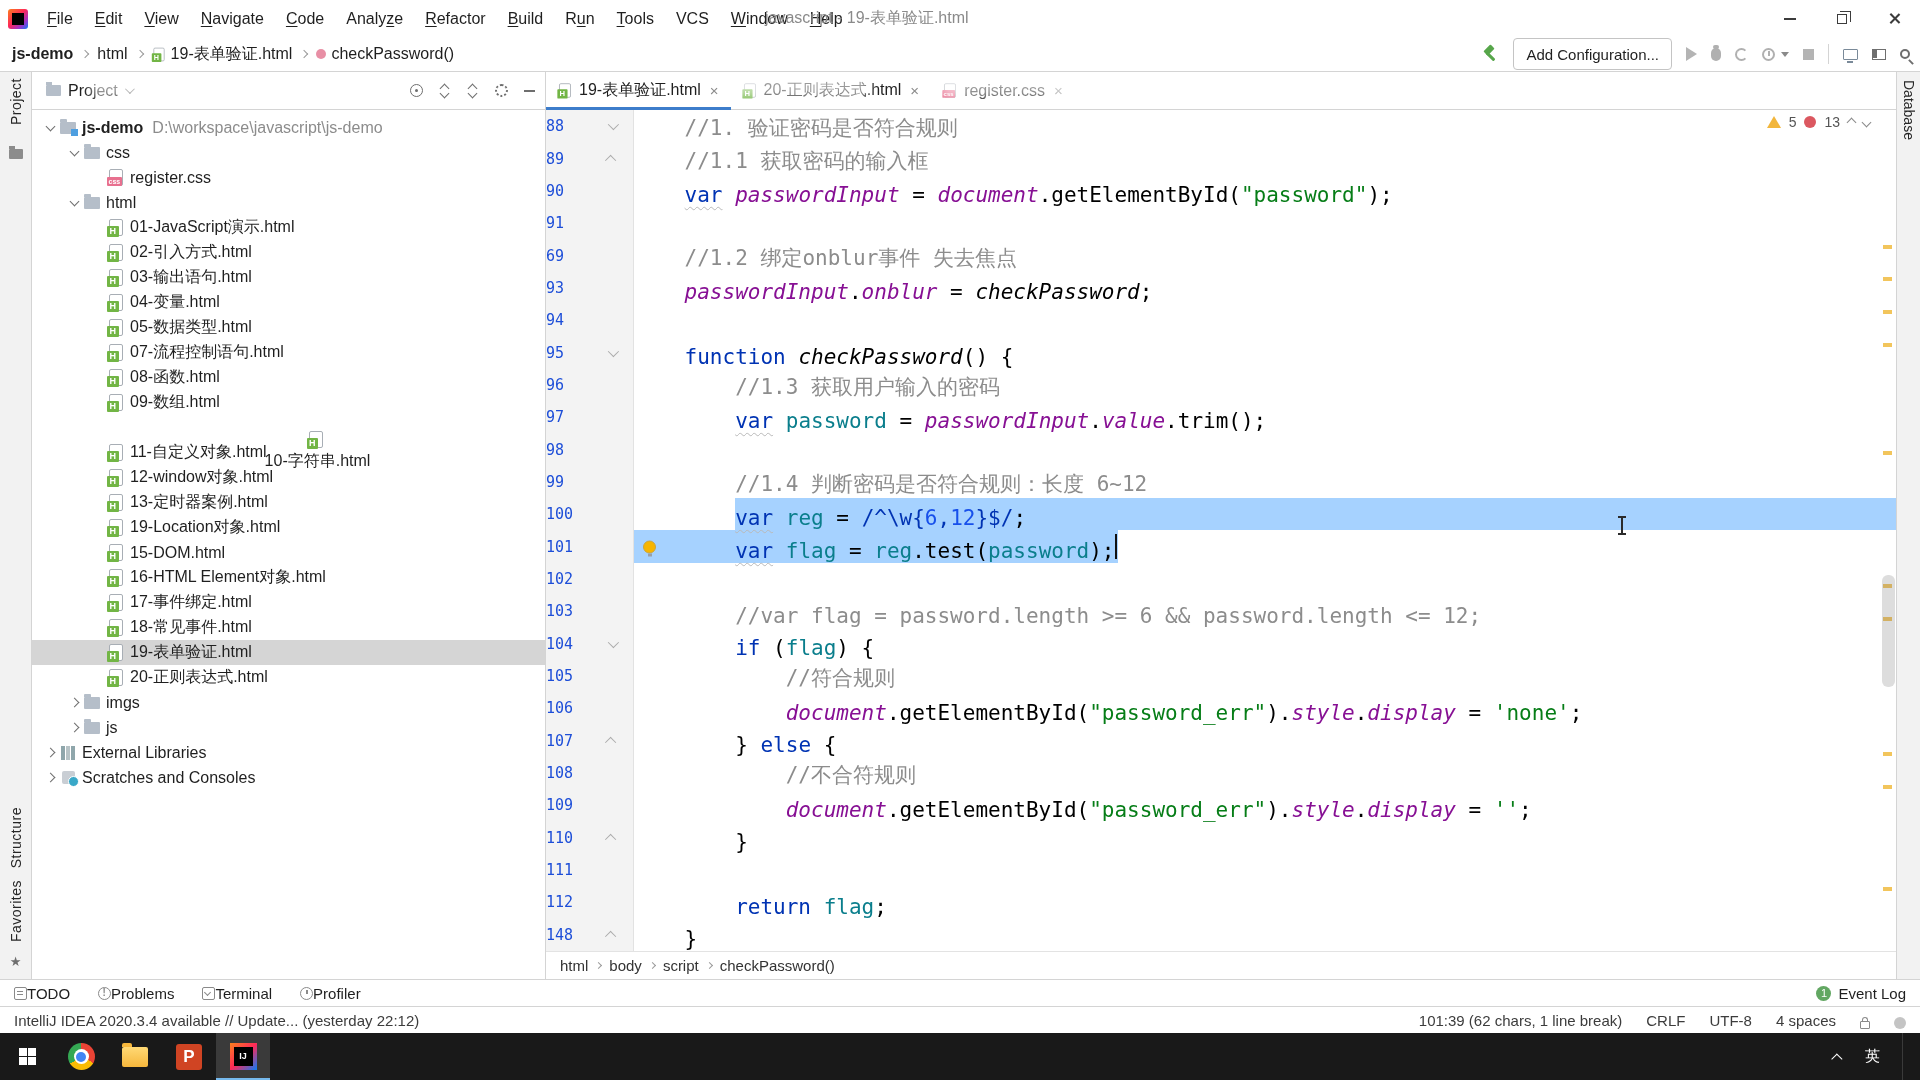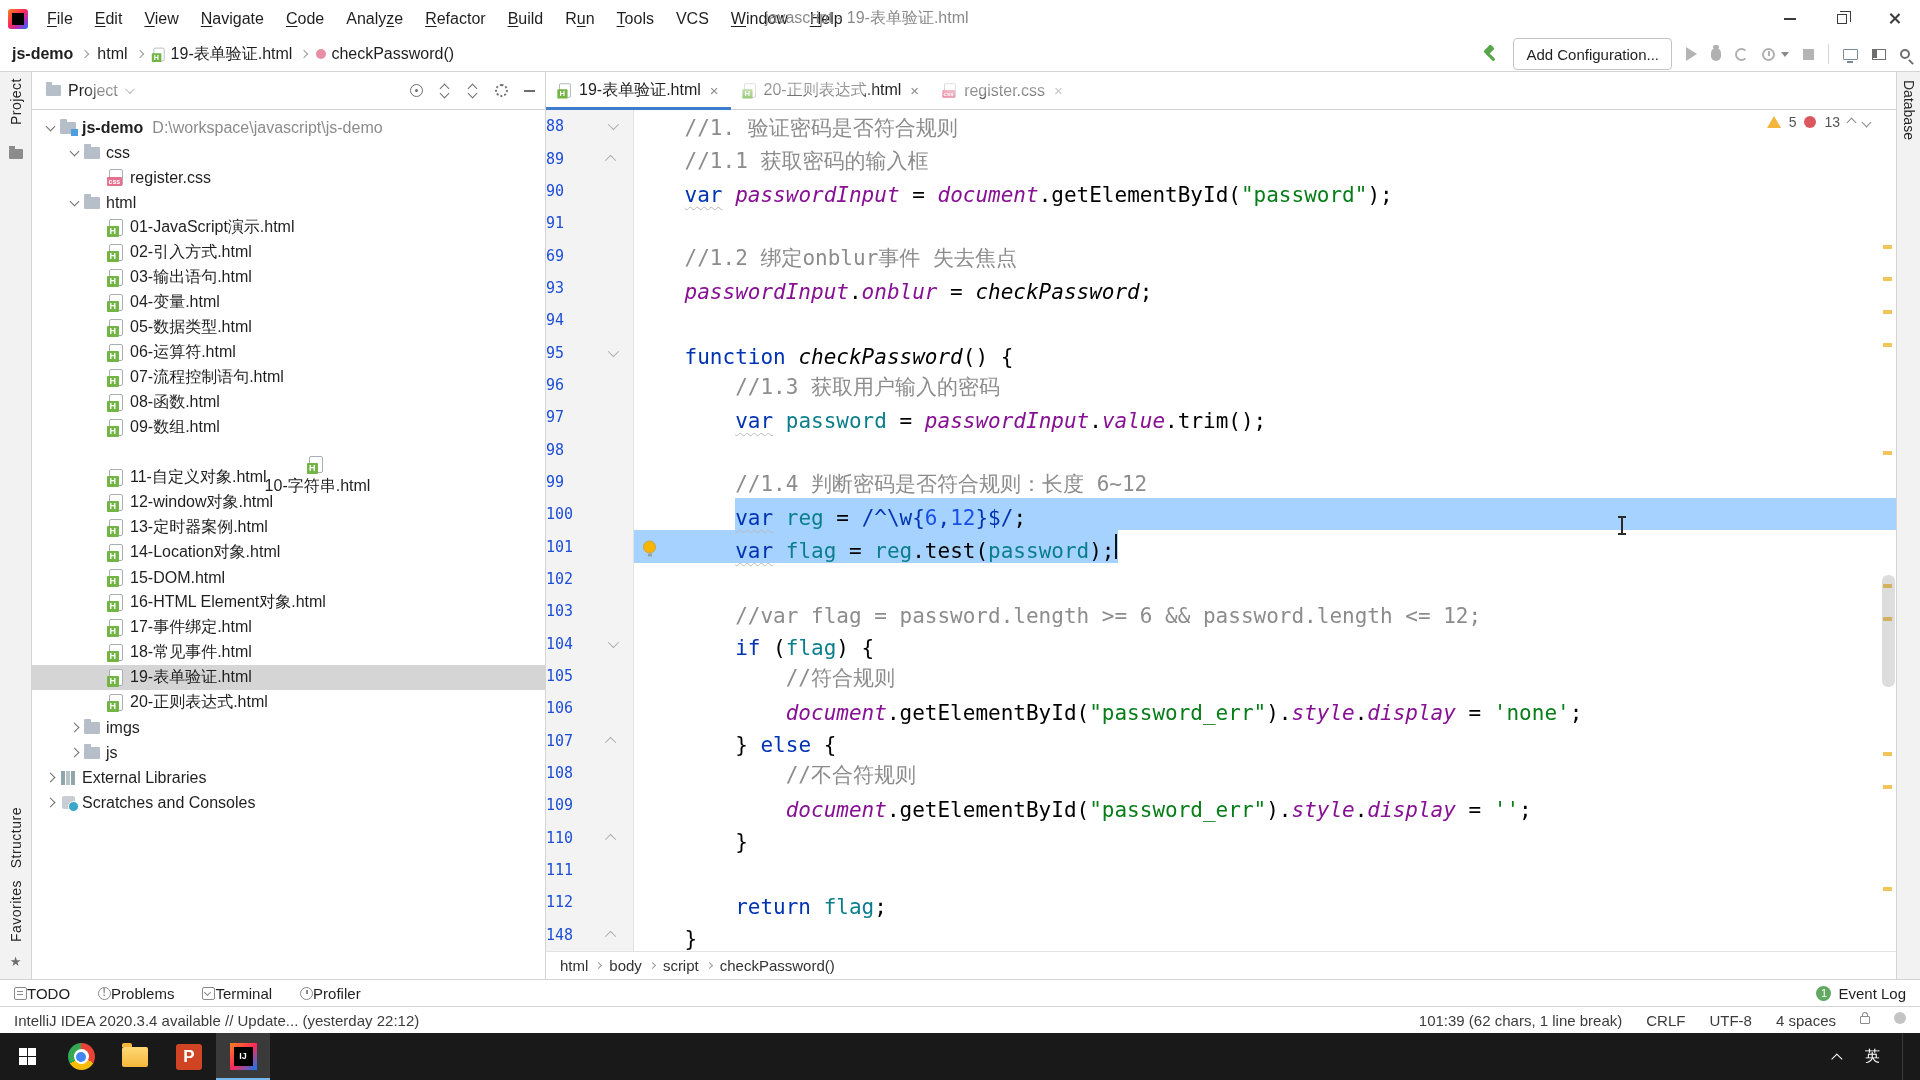--- a/index.html
+++ b/index.html
@@ -154,21 +154,21 @@
   .tbi { width:13px; height:13px; border:1.5px solid #8a8a8a; border-radius:2px; position:relative; }
   .tbi.lines::after { content:""; position:absolute; left:2px; top:3px; width:6px; height:1.5px; background:#8a8a8a; box-shadow:0 3px 0 #8a8a8a; }
   .tbi.round { border-radius:50%; }
   .tbi.round::after { content:"!"; position:absolute; left:3.5px; top:-2px; font:bold 10px/13px "Liberation Sans",sans-serif; color:#8a8a8a; }
   .tbi.term::after { content:""; position:absolute; left:2px; top:2px; width:4px; height:4px; border-left:1.5px solid #8a8a8a; border-bottom:1.5px solid #8a8a8a; transform:rotate(-45deg); }
   .tbi.prof { border-radius:50%; } .tbi.prof::after { content:""; position:absolute; left:5px; top:2px; width:1.5px; height:4px; background:#8a8a8a; }
   .eventlog { margin-left:auto; display:flex; align-items:center; gap:7px; }
   .badge { width:15px; height:15px; border-radius:50%; background:#62a762; color:#fff; font-size:11px; display:flex; align-items:center; justify-content:center; }
 
   .statusbar { height:27px; background:#fff; border-top:1px solid #d4d4d4; display:flex; align-items:center; padding:0 14px; font-size:15px; color:#3c3c3c; flex:0 0 auto; }
-  .sb-right { margin-left:auto; display:flex; align-items:flex-start; gap:24px; }
+  .sb-right { margin-left:auto; display:flex; align-items:flex-end; gap:24px; }
   .ic-lock { width:10px; height:8px; border:1.5px solid #8a8a8a; border-radius:1px; position:relative; margin-top:4px; }
   .ic-lock::before { content:""; position:absolute; left:1px; top:-5px; width:4px; height:4px; border:1.5px solid #8a8a8a; border-bottom:none; border-radius:4px 4px 0 0; }
   .sb-circle { width:12px; height:12px; border-radius:50%; background:#c4c4c4; }
 
   
   .taskbar { height:47px; background:#191919; display:flex; align-items:center; flex:0 0 auto; }
   .tk-btn { width:54px; height:47px; display:flex; align-items:center; justify-content:center; }
   .tk-btn.active { background:#3a3a3a; box-shadow:inset 0 -2px 0 #76b9ed; }
   .win-logo { width:17px; height:17px; display:grid; grid-template-columns:8px 8px; grid-template-rows:8px 8px; gap:1px; }
   .win-logo span { background:#fff; }
@@ -346,27 +346,20 @@
           <span class="t-icon">
             <span class="if-page html"></span>
           </span>
           <span class="t-label">05-数据类型.html</span>
         </div>
         <div class="tree-row" style="padding-left: 58px;">
           <span class="t-chev"></span>
           <span class="t-icon">
             <span class="if-page html"></span>
           </span>
-          <span class="t-label">06-运算符.html</span>
-        </div>
-        <div class="tree-row" style="padding-left: 58px;">
-          <span class="t-chev"></span>
-          <span class="t-icon">
-            <span class="if-page html"></span>
-          </span>
           <span class="t-label">07-流程控制语句.html</span>
         </div>
         <div class="tree-row" style="padding-left: 58px;">
           <span class="t-chev"></span>
           <span class="t-icon">
             <span class="if-page html"></span>
           </span>
           <span class="t-label">08-函数.html</span>
         </div>
         <div class="tree-row" style="padding-left: 58px;">
@@ -402,21 +395,21 @@
           <span class="t-icon">
             <span class="if-page html"></span>
           </span>
           <span class="t-label">13-定时器案例.html</span>
         </div>
         <div class="tree-row" style="padding-left: 58px;">
           <span class="t-chev"></span>
           <span class="t-icon">
             <span class="if-page html"></span>
           </span>
-          <span class="t-label">14-Location对象.html</span>
+          <span class="t-label">19-Location对象.html</span>
         </div>
         <div class="tree-row" style="padding-left: 58px;">
           <span class="t-chev"></span>
           <span class="t-icon">
             <span class="if-page html"></span>
           </span>
           <span class="t-label">15-DOM.html</span>
         </div>
         <div class="tree-row" style="padding-left: 58px;">
           <span class="t-chev"></span>

